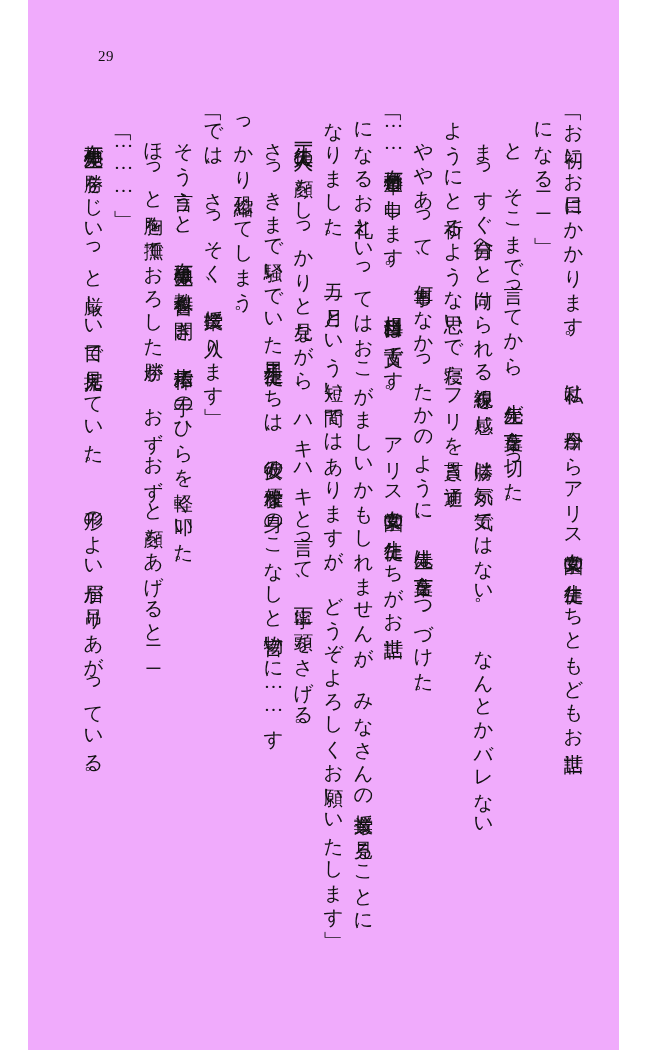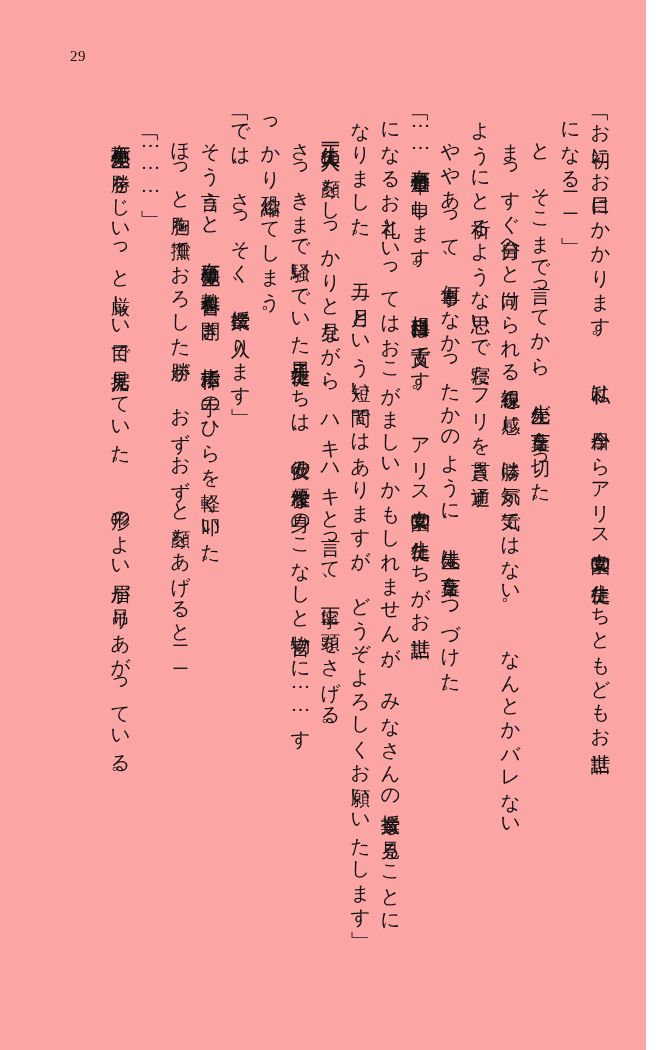--- a/index.html
+++ b/index.html
@@ -2,26 +2,27 @@
 <html><head>
 <meta charset="utf-8">
 <style>
   html, body {
     margin: 0;
     padding: 0;
     background: #ffffff;
   }
   .page {
     position: relative;
-    width: 646px;
+    width: 591px;
     height: 1050px;
-    background: #fca5a5;
+    background: #f0abfc;
     overflow: hidden;
     font-family: "Liberation Serif", "DejaVu Serif", serif;
     color: #141414;
+    margin-left: 28px;
   }
   .page-number {
     position: absolute;
     top: 48px;
     left: 70px;
     font-size: 15px;
     font-family: "Liberation Serif", "DejaVu Serif", serif;
     color: #111;
     letter-spacing: 0.5px;
   }

